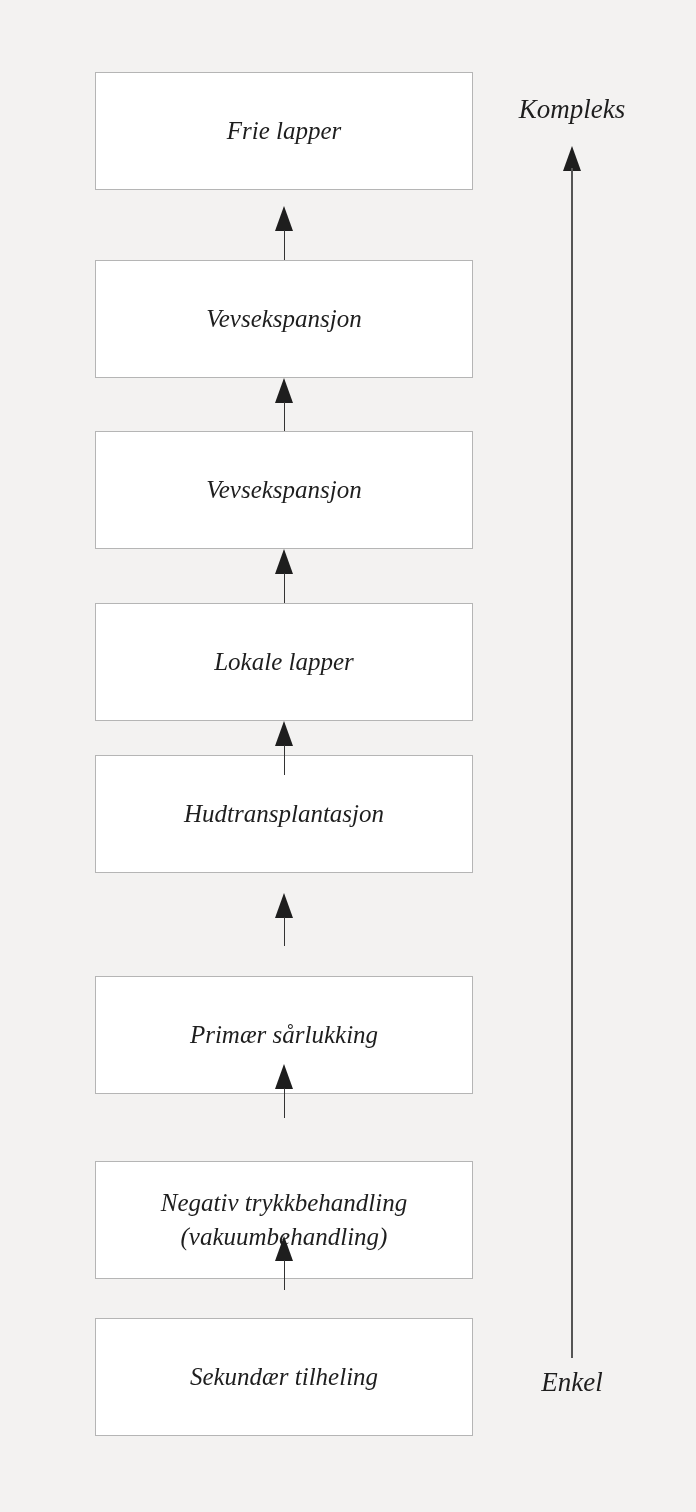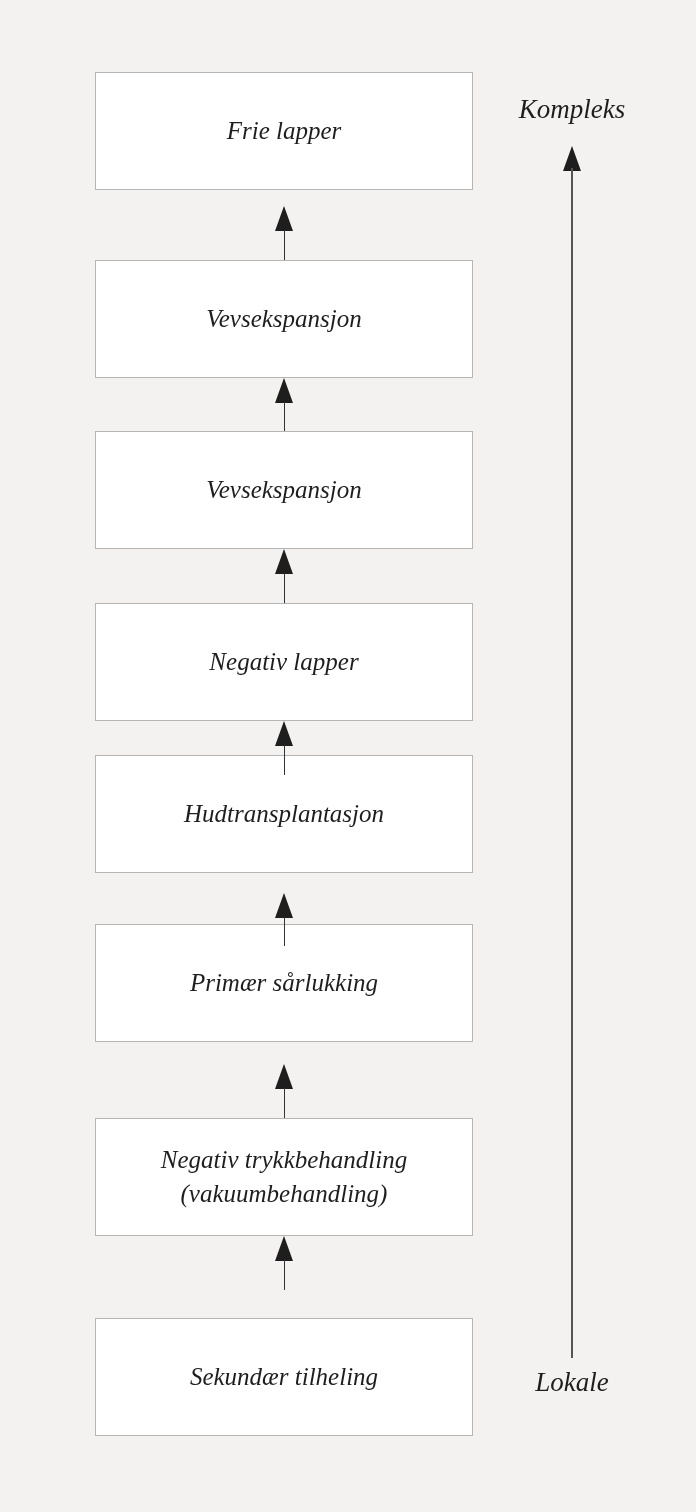--- a/index.html
+++ b/index.html
@@ -29,29 +29,29 @@
   <div class="box" style="top:72px">
       <span>Frie lapper</span>
     </div>
   <div class="box" style="top:260px">
       <span>Vevsekspansjon</span>
     </div>
   <div class="box" style="top:431px">
       <span>Vevsekspansjon</span>
     </div>
   <div class="box" style="top:603px">
-      <span>Negativ lapper</span>
+      <span>Lokale lapper</span>
     </div>
   <div class="box" style="top:755px">
       <span>Hudtransplantasjon</span>
     </div>
-  <div class="box" style="top:924px">
+  <div class="box" style="top:976px">
       <span>Primær sårlukking</span>
     </div>
-  <div class="box" style="top:1118px">
+  <div class="box" style="top:1161px">
       <span>Negativ trykkbehandling
 (vakuumbehandling)</span>
     </div>
   <div class="box" style="top:1318px">
       <span>Sekundær tilheling</span>
     </div>
 
   <div class="conn" style="top:206px">
       <div class="head" style="top:0"></div>
       <div class="line" style="top:24px;height:30px"></div>
@@ -79,14 +79,14 @@
   <div class="conn" style="top:1236px">
       <div class="head" style="top:0"></div>
       <div class="line" style="top:24px;height:30px"></div>
     </div>
 </div>
 
 <div>
   <div class="axis-label" style="left:492px;top:94px">Kompleks</div>
   <div class="axis-head"></div>
   <div class="axis-line"></div>
-  <div class="axis-label" style="left:492px;top:1367px">Lokale</div>
+  <div class="axis-label" style="left:492px;top:1367px">Enkel</div>
 </div>
 
 </body></html>

